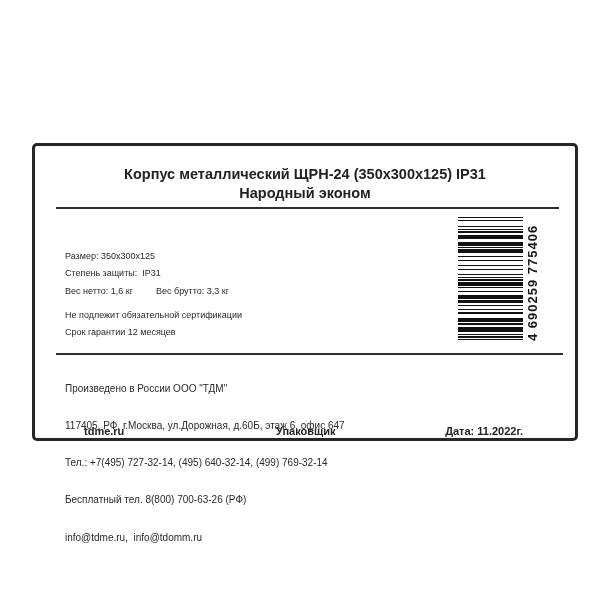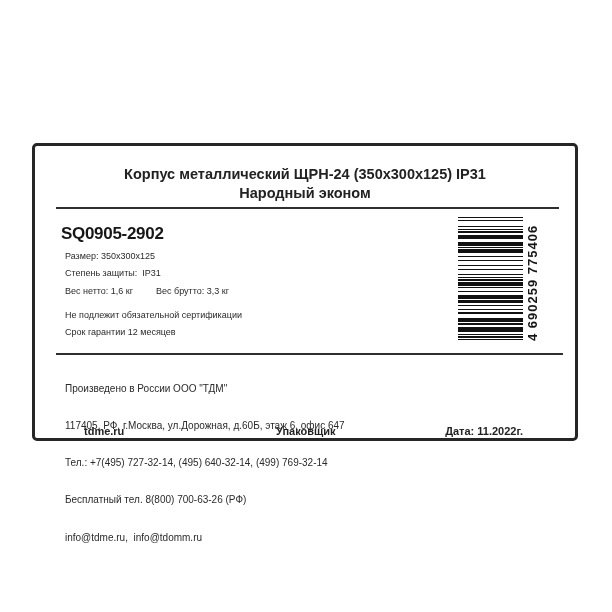--- a/index.html
+++ b/index.html
@@ -112,21 +112,20 @@
 <div class="page">
   <div class="label">
 
     <div class="title">
       <div>Корпус металлический ЩРН-24 (350x300x125) IP31</div>
       <div>Народный эконом</div>
     </div>
 
     <div class="rule rule1"></div>
 
-    <div class="sku">SQ0905-2902</div>
 
     <div class="spec s-size">Размер: 350x300x125</div>
     <div class="spec s-prot">Степень защиты:  IP31</div>
     <div class="spec s-net">Вес нетто: 1,6 кг</div>
     <div class="spec s-gross">Вес брутто: 3,3 кг</div>
     <div class="spec s-cert">Не подлежит обязательной сертификации</div>
     <div class="spec s-warr">Срок гарантии 12 месяцев</div>
 
     <div class="barcode">
       <div class="bars">

